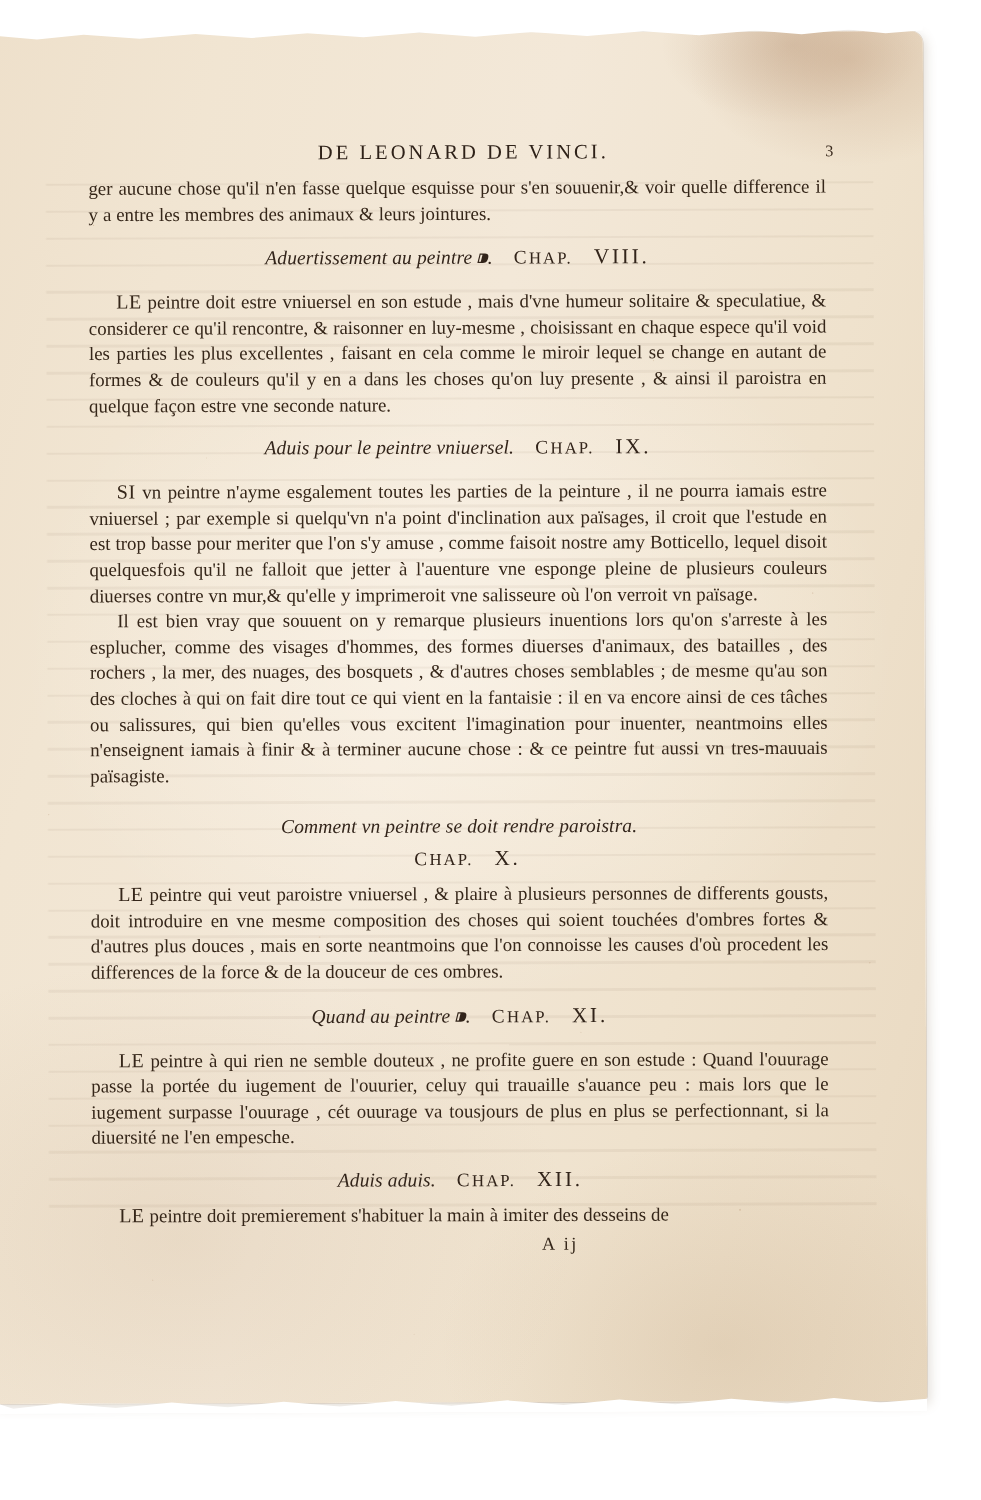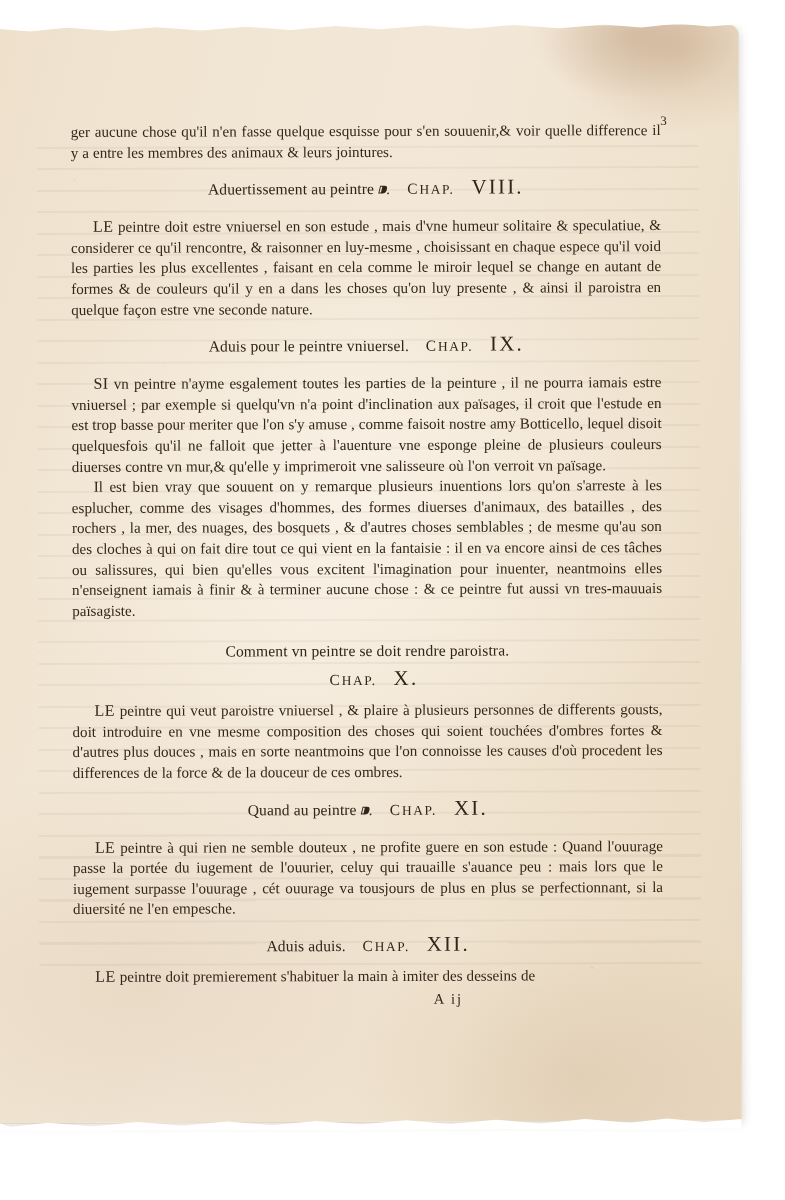--- a/index.html
+++ b/index.html
@@ -105,34 +105,35 @@
   .smallcaps{ font-size:16px; letter-spacing:.4px; }
 
   .chaphead{
     text-align:center;
     margin:13px 0 9px 0;
     font-size:15.4px;
     color:#32241a;
     white-space:nowrap;
   }
   .chaphead .ital{
+    font-style:italic;
     font-size:15.6px;
     letter-spacing:.1px;
   }
   .chaphead .swash{ font-style:italic; }
   .chaphead .chap{
     font-style:normal;
     font-size:13.4px;
     letter-spacing:1.6px;
     margin-left:13px;
   }
   .chaphead .chap .c1{ font-size:15.4px; letter-spacing:2px; }
   .chaphead .num{
     font-style:normal;
-    font-size:21px;
+    font-size:17px;
     letter-spacing:2.2px;
     margin-left:13px;
     margin-top:29px;
   }
   .chaphead.twoline{ margin:22px 0 6px 0; }
   .chaphead.stacked{ margin:0 0 9px 0; }
 
   .signature{
     text-align:center;
     font-size:14.6px;
@@ -149,20 +150,21 @@
 <div id="sheet">
   <div class="deckle-top"></div>
   <div class="showthrough"></div>
   <div class="foxing"></div>
   <div class="deckle-bot"></div>
 </div>
 
 <div id="typeblock">
 
   <div class="hdr">
+    <span>DE LEONARD DE VINCI.</span>
     <span class="folio">3</span>
   </div>
 
   <p class="body">ger aucune chose qu'il n'en fasse quelque esquisse pour s'en souuenir,&amp; voir quelle difference il y a entre les membres des animaux &amp; leurs jointures.</p>
 
   <div class="chaphead">
     <span class="ital">Aduertissement au peintre</span><span class="swash"> ⁍.</span>
     <span class="chap"><span class="c1">C</span><span>HAP.</span></span>
     <span class="num">VIII.</span>
   </div>

